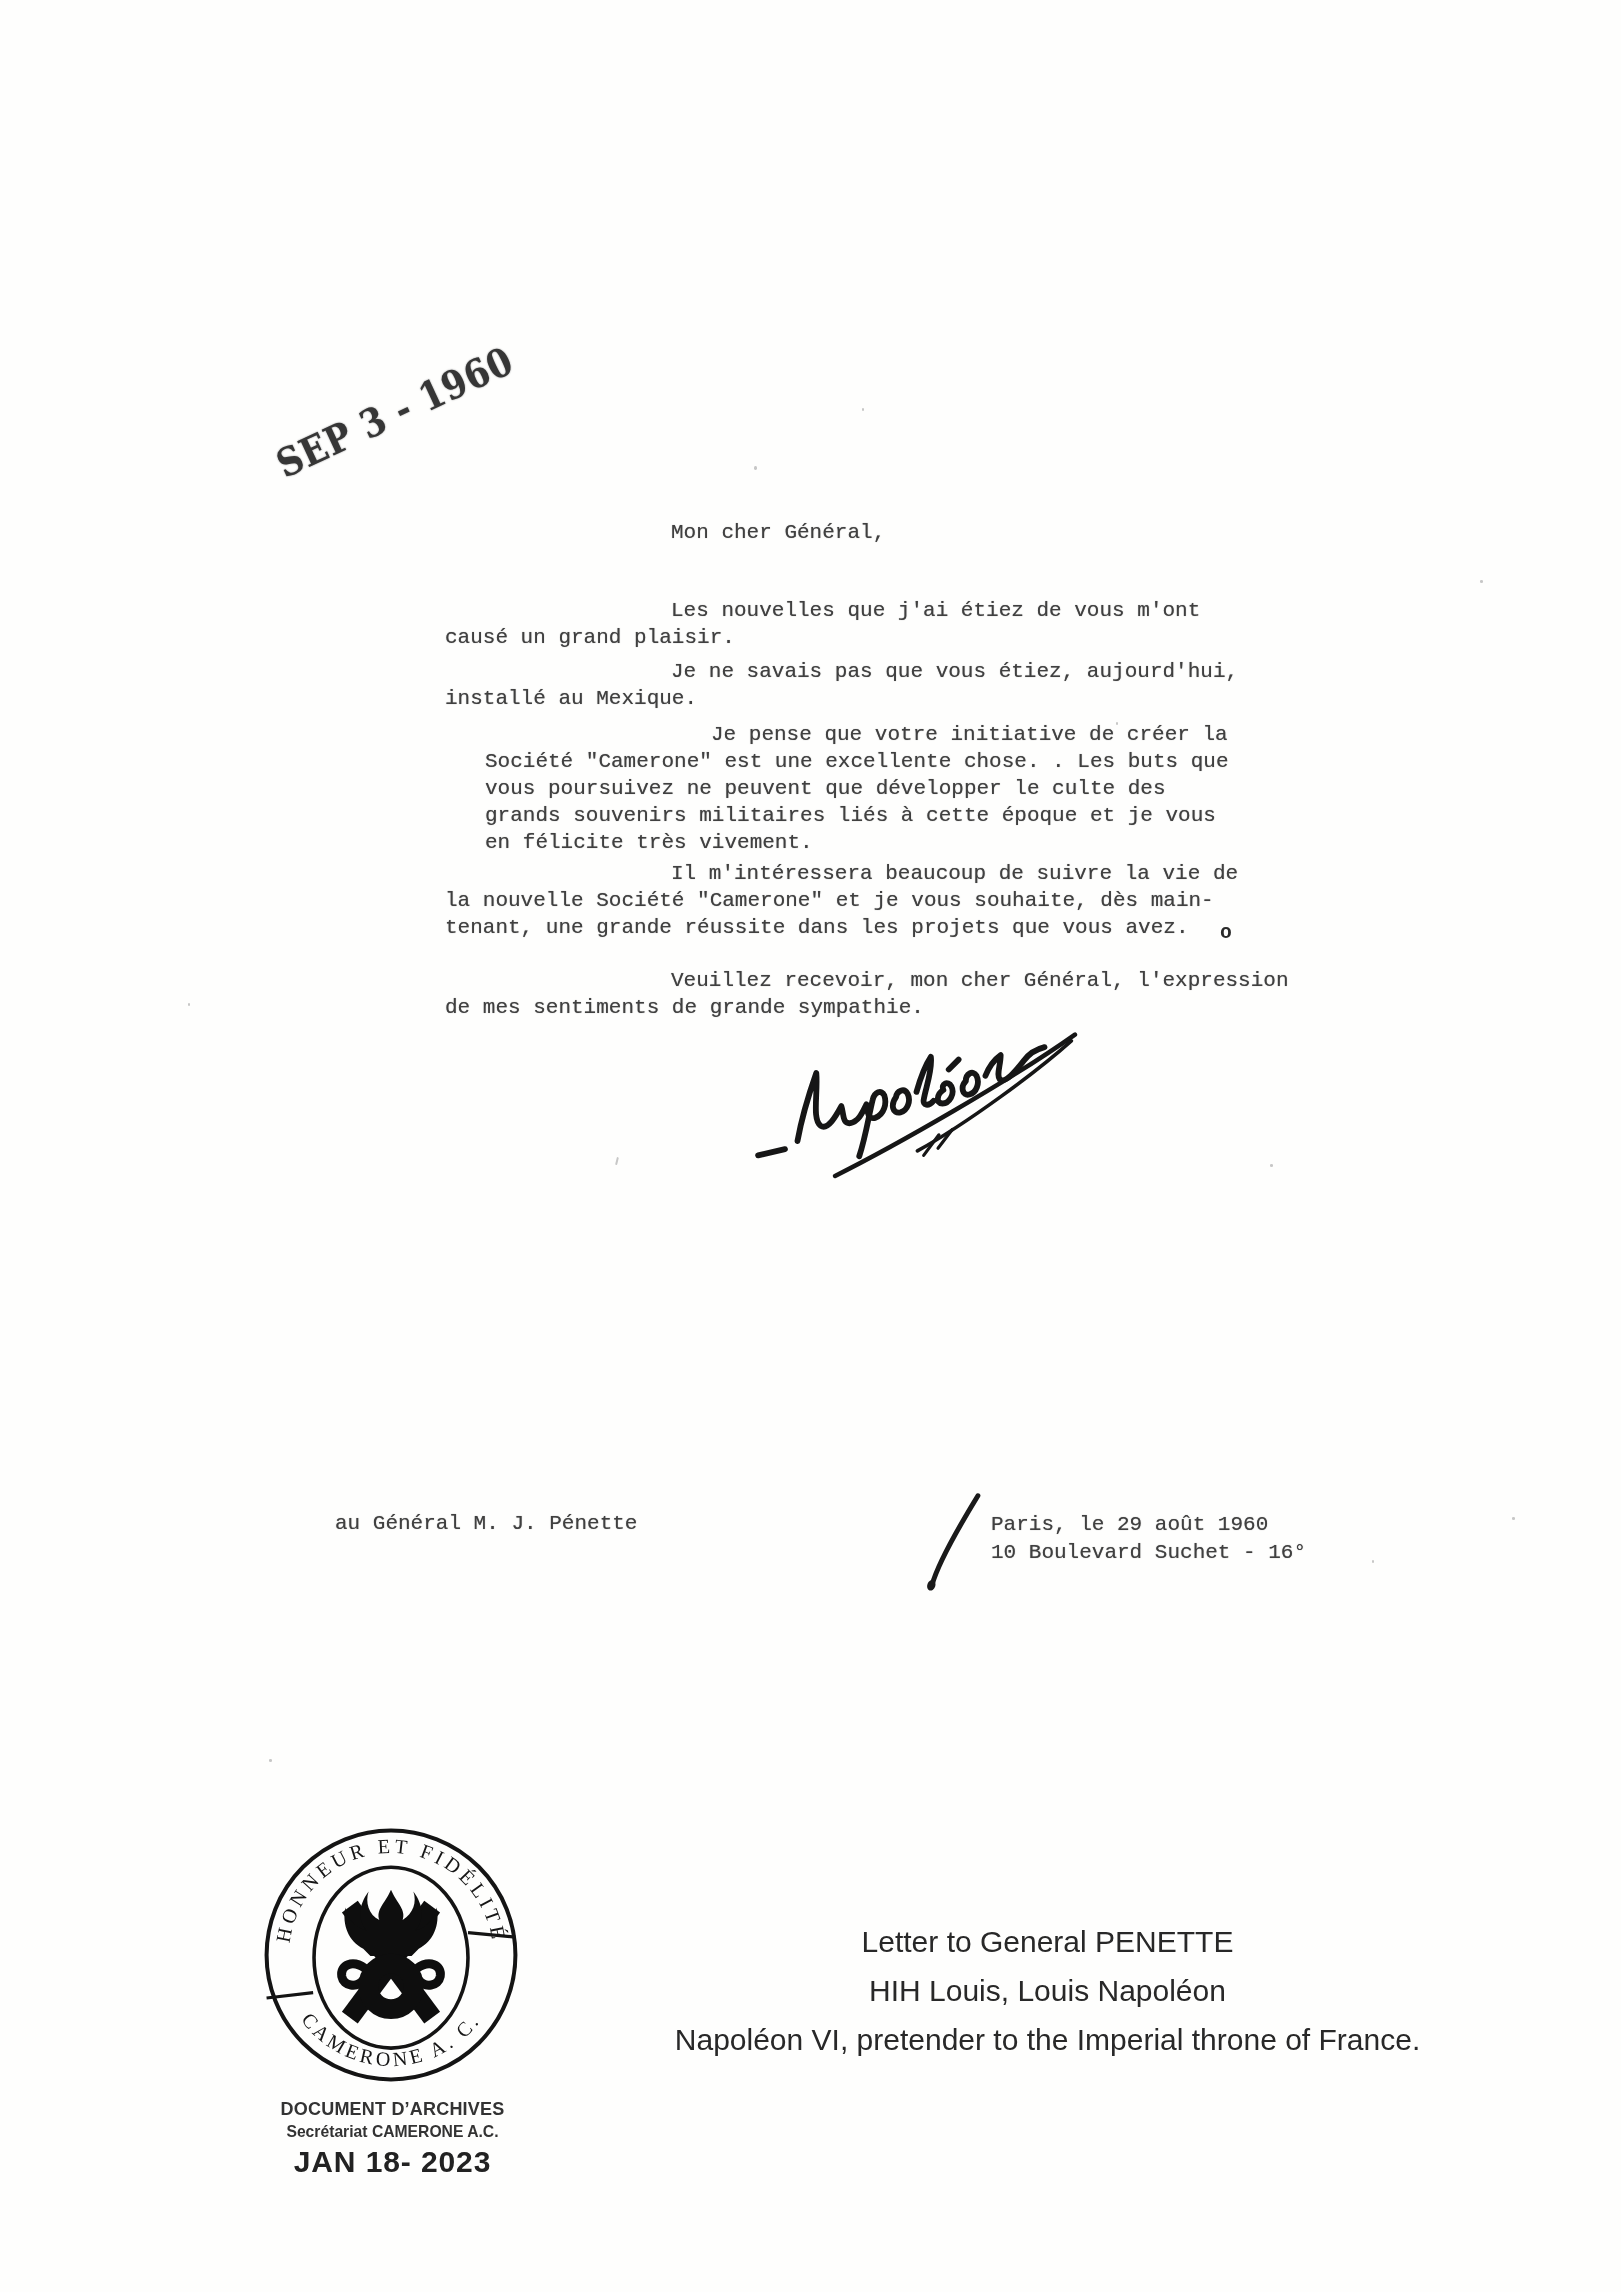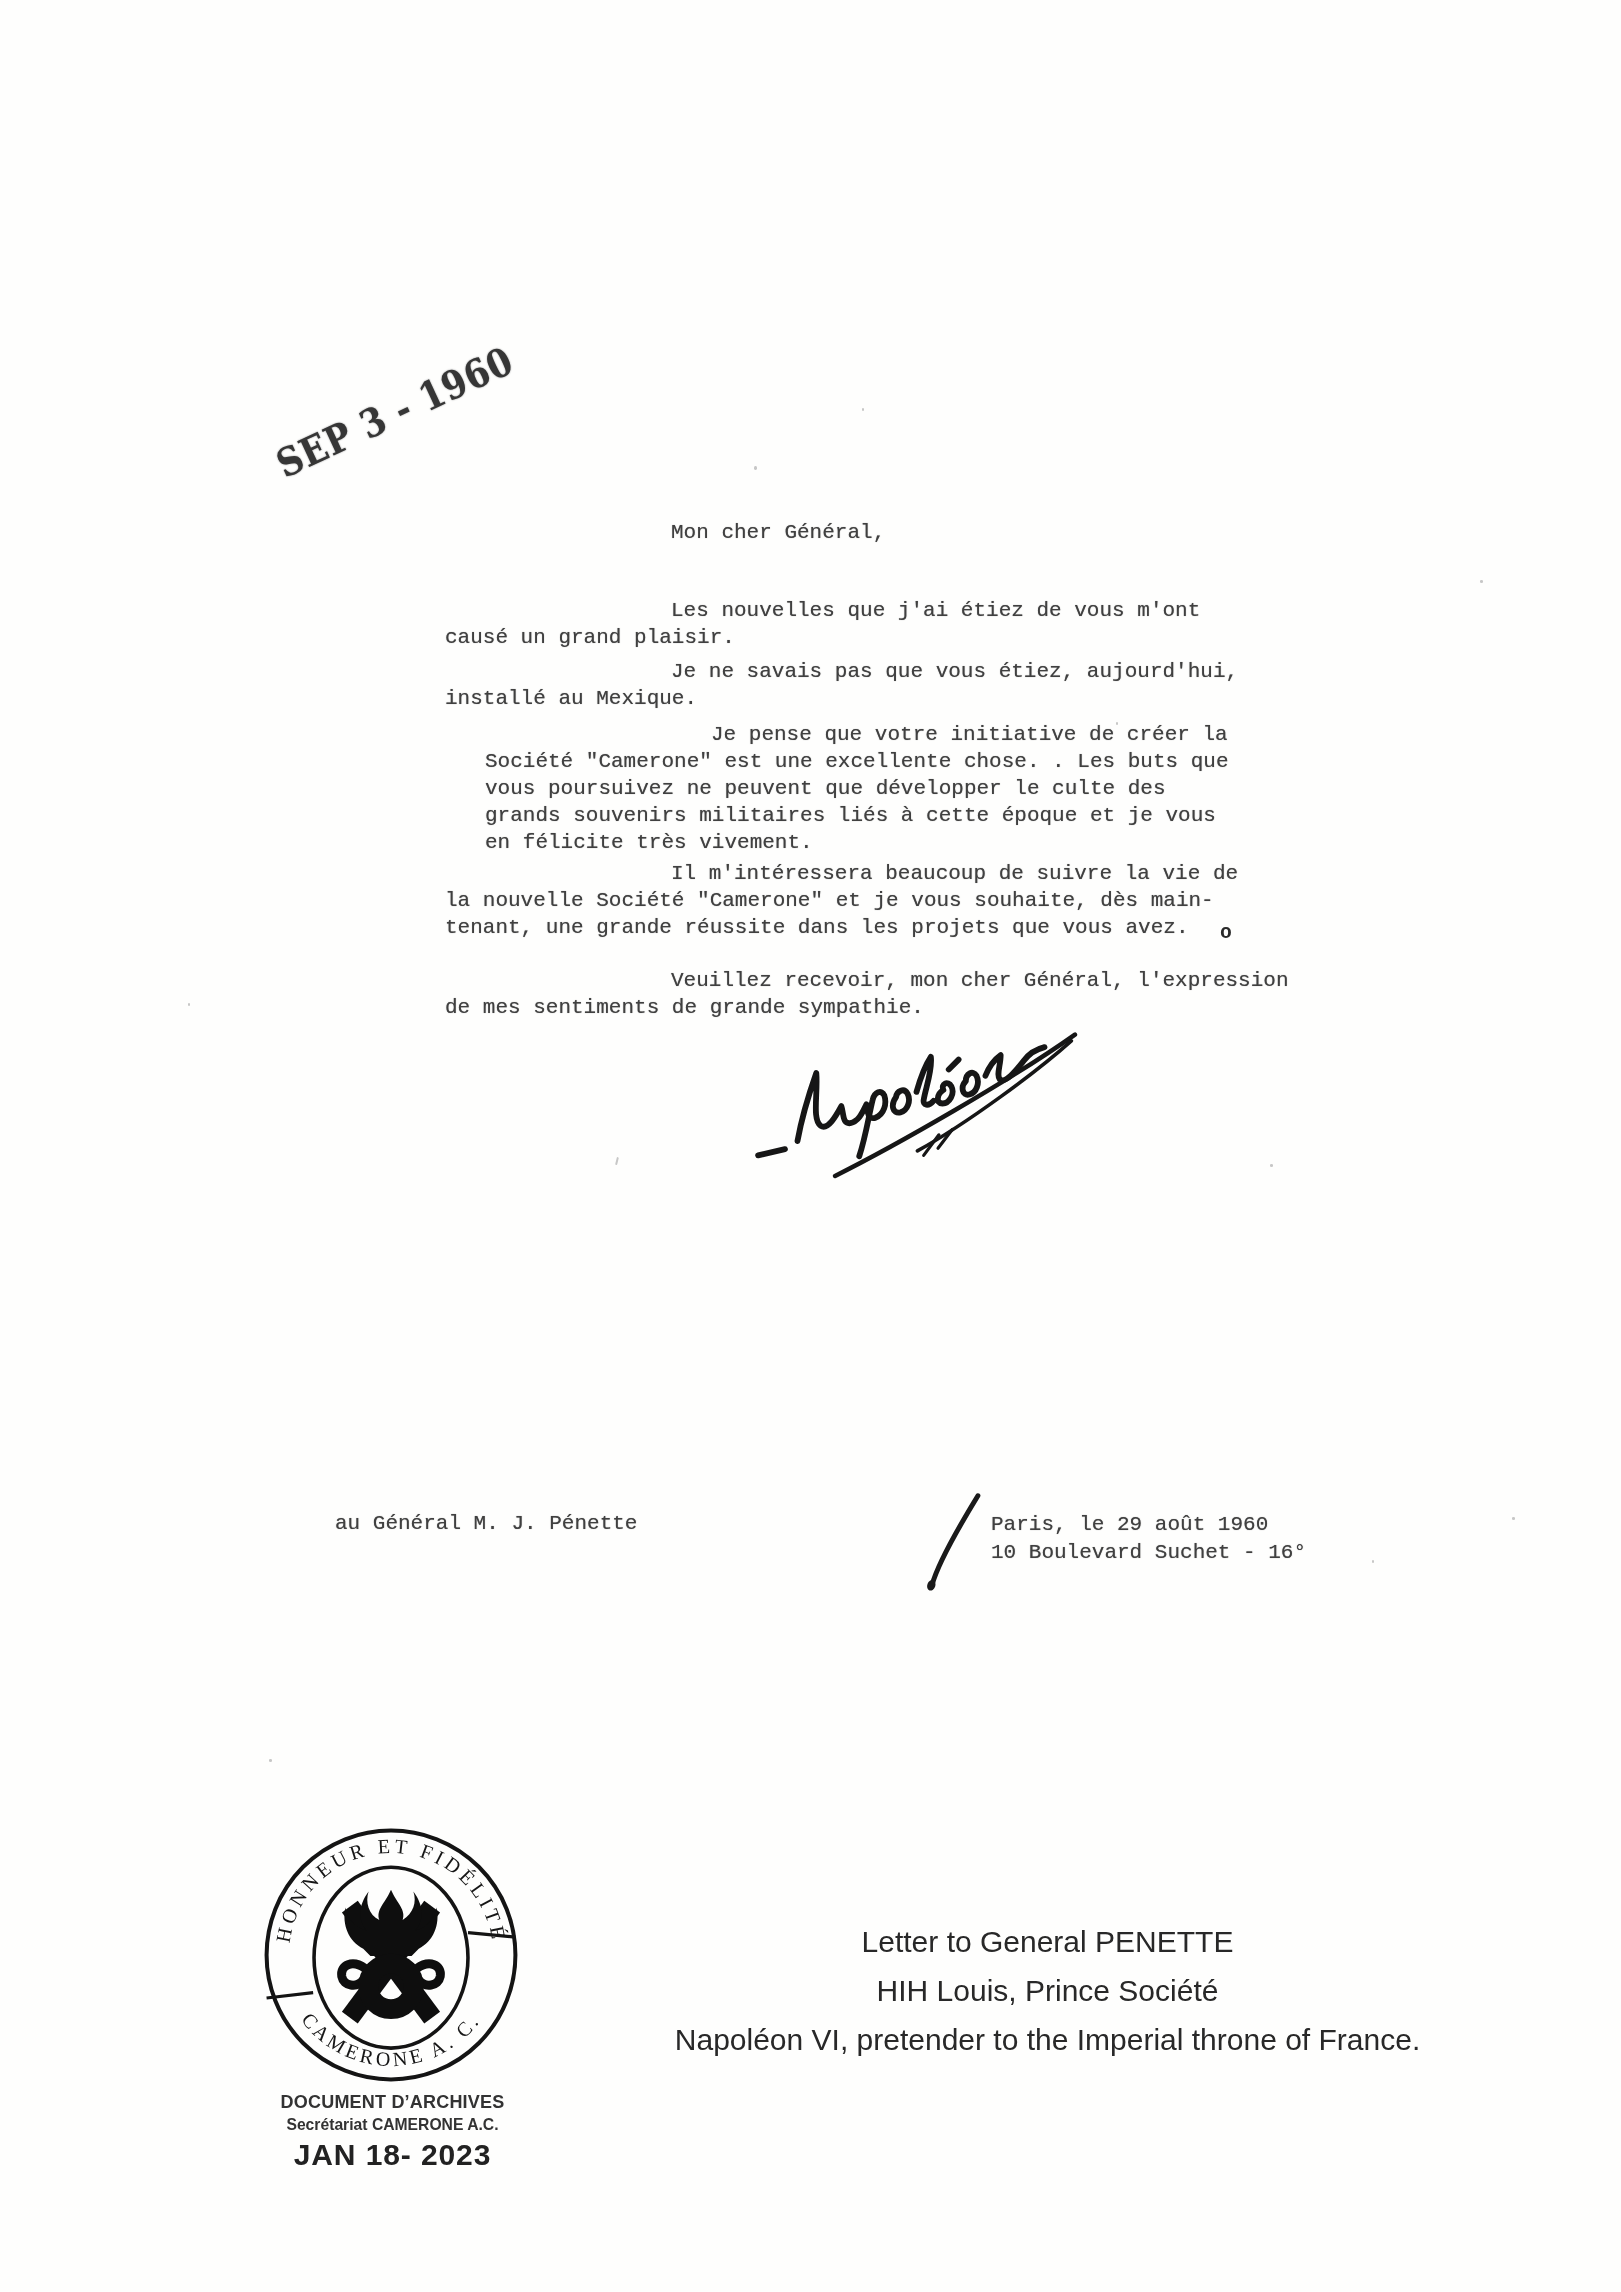--- a/index.html
+++ b/index.html
@@ -15,21 +15,21 @@
   
   .stamp{position:absolute;left:269px;top:445px;transform:rotate(-25deg) scaleX(.88);
          transform-origin:left top;font-family:"DejaVu Serif",serif;font-weight:700;
          font-size:39px;letter-spacing:0.9px;color:#262626;opacity:.92;
          text-shadow:0 0 1.8px rgba(40,40,40,.6);white-space:pre;}
   
   .stray{position:absolute;left:1220px;top:922px;font-family:"Liberation Mono","DejaVu Sans Mono",monospace;
          font-weight:700;font-size:19.7px;color:#2a2a2a;}
   
   .archive{position:absolute;left:276px;top:2092px;width:233px;text-align:center;color:#333;}
-  .archive .a1{font-weight:700;font-size:18px;line-height:21.5px;letter-spacing:0.2px;}
+  .archive .a1{font-weight:700;font-size:18px;line-height:21.5px;letter-spacing:0.2px;margin-top:7px;}
   .archive .a2{font-weight:700;font-size:15.7px;line-height:21.5px;}
   .archive .a3{font-weight:700;font-size:30px;line-height:36px;letter-spacing:0.9px;color:#222;margin-top:1.8px;}
   
   .caption{position:absolute;left:537px;top:1917px;width:1021px;text-align:center;
            color:#282828;font-size:30px;line-height:49px;}
   
   .speck{position:absolute;background:#6e6e6e;border-radius:50%;opacity:.38;}
   svg{position:absolute;display:block;}
   text{font-family:"Liberation Serif","DejaVu Serif",serif;}
 </style>
@@ -136,21 +136,21 @@
   </svg>
 
   <div class="archive">
     <div class="a1">DOCUMENT D’ARCHIVES</div>
     <div class="a2">Secrétariat CAMERONE A.C.</div>
     <div class="a3">JAN 18- 2023</div>
   </div>
 
   <div class="caption">
     <div>Letter to General PENETTE</div>
-    <div>HIH Louis, Prince Société</div>
+    <div>HIH Louis, Louis Napoléon</div>
     <div>Napoléon VI, pretender to the Imperial throne of France.</div>
   </div>
 
   <div class="speck" style="left:754px;top:466px;width:2.7px;height:3.6px;"></div>
   <div class="speck" style="left:862px;top:408px;width:1.8px;height:2.7px;"></div>
   <div class="speck" style="left:1480px;top:580px;width:2.7px;height:2.7px;"></div>
   <div class="speck" style="left:1116px;top:722px;width:1.8px;height:2.7px;"></div>
   <div class="speck" style="left:616px;top:1157px;width:1.8px;height:8px;border-radius:1.8px;transform:rotate(14deg);"></div>
   <div class="speck" style="left:1270px;top:1164px;width:2.7px;height:2.7px;"></div>
   <div class="speck" style="left:188px;top:1003px;width:1.8px;height:2.7px;"></div>

